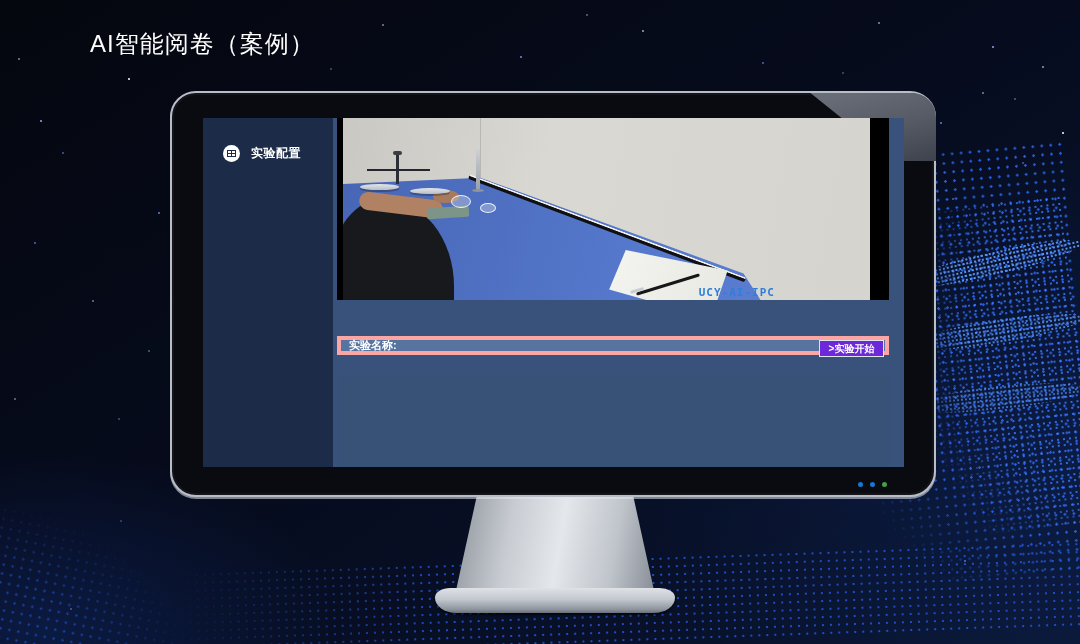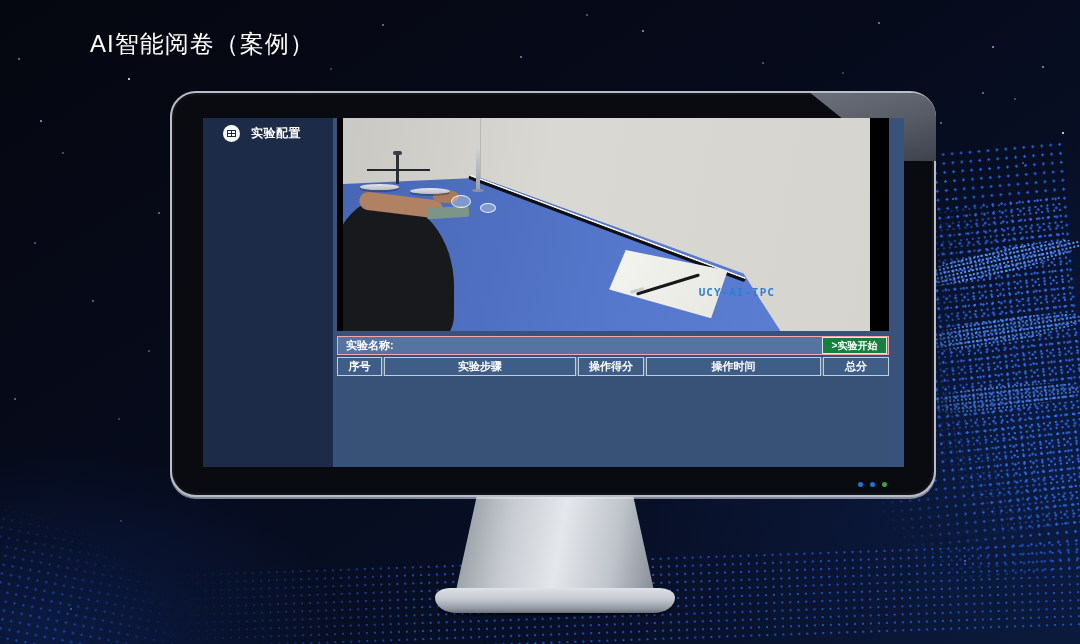--- a/index.html
+++ b/index.html
@@ -59,33 +59,33 @@
     box-shadow: 0 2px 0 rgba(225,230,237,.55), inset 0 0 0 2px #14151b; }
   .bezel-reflection { position:absolute; left:618px; top:0; width:146px; height:68px;
     clip-path:polygon(14% 0, 100% 0, 100% 100%, 72% 100%);
     background:linear-gradient(165deg,#6d727d 0%, #565b66 55%, #3e424c 100%); border-top-right-radius:24px; }
   .leds { position:absolute; right:47px; bottom:8px; display:flex; gap:7px; }
   .led { width:5px; height:5px; border-radius:50%; }
 
   
   .screen { position:absolute; left:31px; top:25px; width:701px; height:349px;
     background:#38527b; display:flex; overflow:hidden; }
-  .sidebar { width:130px; height:100%; background:#1c2b47; flex:none; }
+  .sidebar { width:130px; height:100%; background:#1c2b47; flex:none; padding-top:20px; }
   .side-item { display:flex; align-items:center; gap:11px; padding:0 0 0 20px; height:30px;
     margin-bottom:16px; color:#fff; font-size:12px; font-weight:bold; cursor:pointer; letter-spacing:.5px; }
   .circle-icon { width:17px; height:17px; border-radius:50%; background:#fff; position:relative; flex:none; }
   .glyph-grid { position:absolute; left:4px; top:5px; width:9px; height:7px; border:1px solid #1c2b47;
     background:
       linear-gradient(#1c2b47,#1c2b47) 50% 0/1px 100% no-repeat,
       linear-gradient(#1c2b47,#1c2b47) 0 50%/100% 1px no-repeat; }
   .glyph-dots { position:absolute; left:7.5px; top:7.5px; width:2px; height:2px; border-radius:50%;
     background:#1c2b47; box-shadow:0 -4px 0 #1c2b47, 0 4px 0 #1c2b47; }
 
   .main { position:relative; flex:1; height:100%; }
-  .video { position:absolute; left:4px; top:0; width:552px; height:213px; background:#000; overflow:hidden; }
+  .video { position:absolute; left:4px; top:0; width:552px; height:182px; background:#000; overflow:hidden; }
   .vc { position:absolute; left:6px; top:0; width:527px; height:213px; overflow:hidden;
     background:linear-gradient(100deg,#c9c8c3 0%, #d9d8d3 38%, #d5d4cf 100%); }
   .wall-seam { position:absolute; left:26%; top:0; width:1px; height:30%; background:rgba(60,60,60,.18); }
   .lab-table { position:absolute; inset:0;
     clip-path:polygon(0 31%, 26% 28%, 76% 73%, 83% 100%, 0 100%);
     background:linear-gradient(105deg,#4765b4 0%, #5578cc 55%, #5c80d4 100%); }
   .rail { position:absolute; left:24%; top:26.5%; width:56%; height:5px; background:#101014;
     border-top:2px solid #f2f3f0; transform-origin:left center; transform:rotate(20.5deg); border-radius:2px; }
   .person { position:absolute; left:-2%; top:38%; width:23%; height:66%; background:#17191d;
     border-radius:42% 58% 14% 0 / 48% 62% 18% 0; }
@@ -111,23 +111,23 @@
     background:linear-gradient(120deg,#f4f4f0,#e8e8e2);
     clip-path:polygon(14% 0, 100% 30%, 86% 100%, 0 58%); }
   .pen { position:absolute; left:55.5%; top:77.5%; width:12.5%; height:3px; background:#17181a;
     border-radius:2px; transform:rotate(-17deg); }
   .pen-tip { position:absolute; left:54.5%; top:80.5%; width:2.6%; height:2.5px; background:#c9cdd2;
     border-radius:2px; transform:rotate(-17deg); }
   .watermark { position:absolute; left:67.5%; top:79%; font-family:"DejaVu Sans Mono",monospace;
     font-size:11px; font-weight:bold; color:#2e7fd9; letter-spacing:1px; }
 
   .name-bar { position:absolute; left:4px; top:218px; width:552px; height:19px; background:#56749f;
-    border:1px solid #fca5a5; display:flex; align-items:center; padding-left:8px;
+    border:4px solid #fca5a5; display:flex; align-items:center; padding-left:8px;
     color:#fff; font-size:11px; font-weight:bold; }
-  .start-btn { position:absolute; right:1px; top:0; height:17px; width:65px; background:#15803d;
+  .start-btn { position:absolute; right:1px; top:0; height:17px; width:65px; background:#6d28d9;
     border:1px solid #dfe5ec; color:#fff; font-size:10px; font-weight:bold;
     font-family:inherit; cursor:pointer; line-height:15px; }
   .thead { position:absolute; left:4px; top:239px; width:552px; height:19px; background:#5c7596;
     display:flex; gap:2px; }
   .th { background:#3f5e87; border:1px solid #c4cedb; color:#fff; font-size:11px; font-weight:bold;
     display:flex; align-items:center; justify-content:center; height:100%; }
   .th-1 { width:45px; } .th-2 { width:192px; } .th-3 { width:66px; } .th-4 { width:175px; } .th-5 { flex:1; }
   .tbody-empty { position:absolute; left:4px; top:258px; width:552px; bottom:0; background:#375177; }
 
   
@@ -198,27 +198,20 @@
             <span class="watermark">UCY-AI-IPC</span>
           </div>
         </div>
 
         <div class="name-bar">
           <span>实验名称:</span>
           <span></span>
           <button class="start-btn">&gt;实验开始</button>
         </div>
 
-        <div class="thead">
-          <div class="th th-1">序号</div>
-          <div class="th th-2">实验步骤</div>
-          <div class="th th-3">操作得分</div>
-          <div class="th th-4">操作时间</div>
-          <div class="th th-5">总分</div>
-        </div>
 
         <div class="tbody-empty"></div>
       </main>
     </div>
 
     <div class="leds">
       <span class="led" style="background: rgb(25, 118, 210);"></span>
       <span class="led" style="background: rgb(25, 118, 210);"></span>
       <span class="led" style="background: rgb(67, 160, 71);"></span>
     </div>

